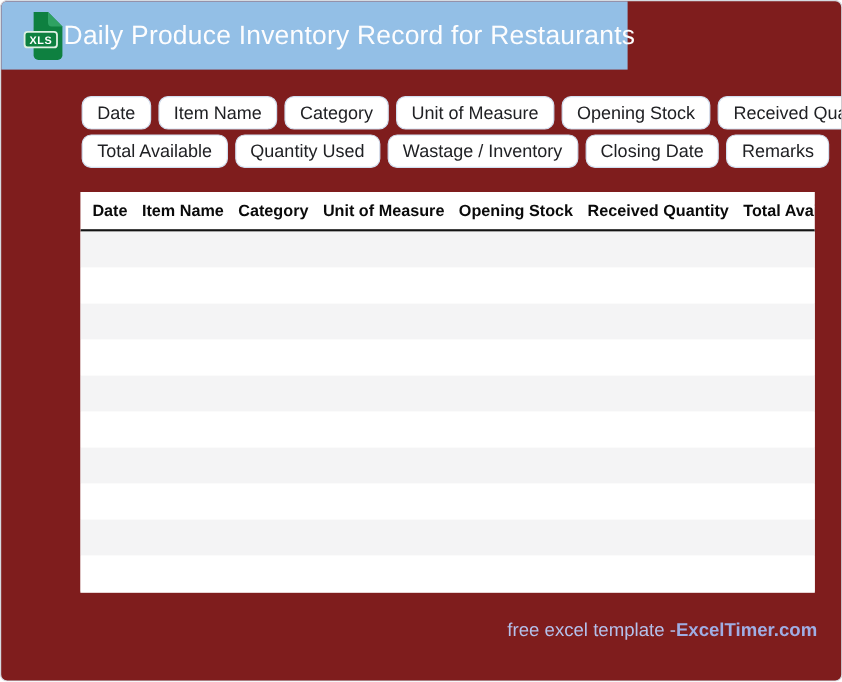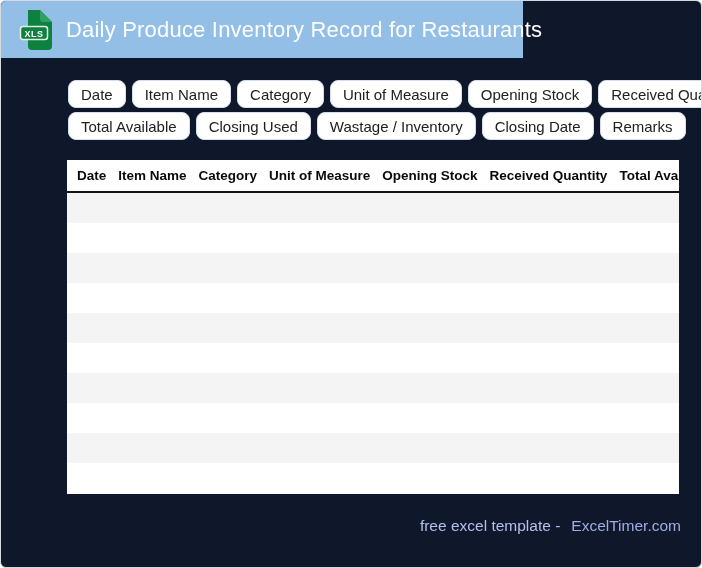--- a/index.html
+++ b/index.html
@@ -1,42 +1,41 @@
 <!DOCTYPE html>
 <html><head>
 <meta charset="utf-8">
 <style>
   html, body { margin: 0; padding: 0; background: #ffffff; }
   .canvas {
     position: relative;
     width: 702px;
     height: 568px;
     box-sizing: border-box;
-    background: #0f172a;
+    background: #7f1d1d;
     border: 1px solid #d5dae1;
     border-radius: 6px;
     overflow: hidden;
     font-family: "Liberation Sans", sans-serif;
   }
 
   
   .banner {
     position: absolute;
     left: 0; top: 0;
     width: 522px; height: 57px;
     background: #93bfe6;
     display: flex;
     align-items: center;
   }
   .banner .file-icon { margin-left: 18px; flex: none; display: block; }
   .banner-title {
     color: #fdfdfe;
     font-size: 22px;
     font-weight: 500;
-    margin-left: 13px;
     white-space: nowrap;
     letter-spacing: 0.2px;
   }
 
   
   .chips {
     position: absolute;
     left: 67px; top: 79px;
     width: 635px;
   }
@@ -86,23 +85,23 @@
   .footer {
     position: absolute;
     right: 20px; top: 516px;
     font-size: 15.5px;
     color: #b4c0ea;
     display: flex;
     align-items: flex-start;
     white-space: nowrap;
   }
   .footer .brand {
-    font-weight: normal;
+    font-weight: bold;
     color: #9fade3;
-    margin-left: 11px;
+    margin-left: 0;
   }
 </style>
 </head>
 <body>
 
 <div class="canvas">
 
   <div class="banner">
     <svg class="file-icon" width="34" height="42" viewBox="0 0 34 42" aria-hidden="true">
       <path d="M9 1 h12 l12 12 v24 a4 4 0 0 1 -4 4 H13 a4 4 0 0 1 -4 -4 z" fill="#0e8040"></path>
@@ -117,21 +116,21 @@
     <div class="chip-row">
         <div class="chip">Date</div>
         <div class="chip">Item Name</div>
         <div class="chip">Category</div>
         <div class="chip">Unit of Measure</div>
         <div class="chip">Opening Stock</div>
         <div class="chip">Received Quantity</div>
       </div>
     <div class="chip-row">
         <div class="chip">Total Available</div>
-        <div class="chip">Closing Used</div>
+        <div class="chip">Quantity Used</div>
         <div class="chip">Wastage / Inventory</div>
         <div class="chip">Closing Date</div>
         <div class="chip">Remarks</div>
       </div>
   </div>
 
   <div class="table">
     <div class="thead">
         <div class="th">Date</div>
         <div class="th">Item Name</div>

